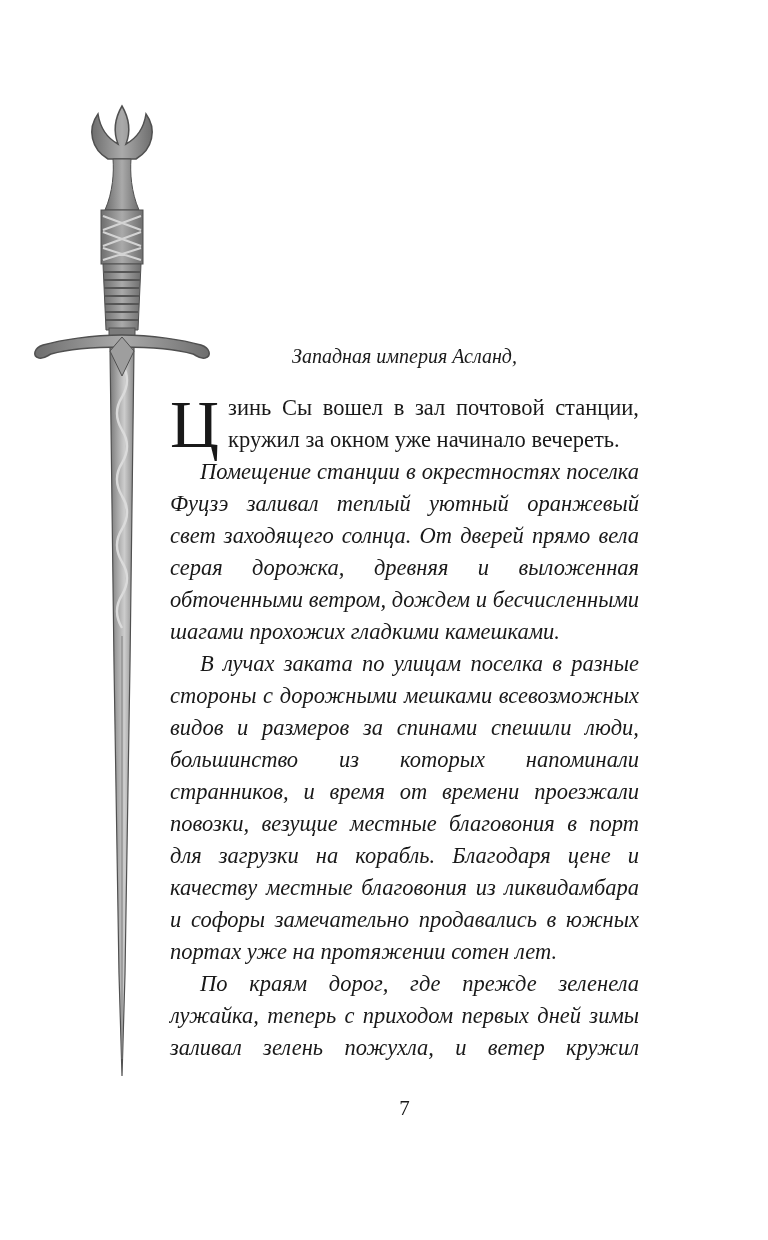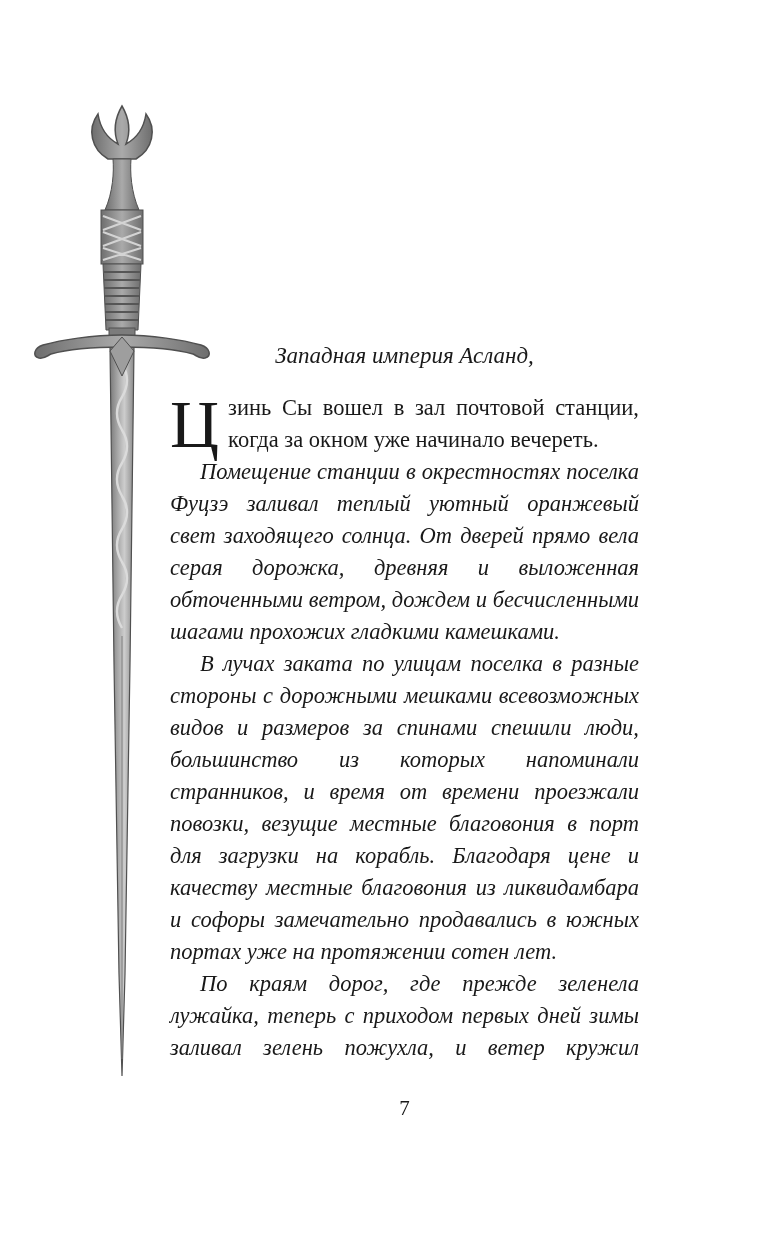--- a/index.html
+++ b/index.html
@@ -25,21 +25,21 @@
 
   
   .text-col {
     position: absolute;
     left: 170px;
     top: 336px;
     width: 469px;
   }
   .heading {
     font-style: italic;
-    font-size: 23px;
+    font-size: 20px;
     line-height: 40px;
     text-align: center;
     margin-bottom: 16px;
   }
   p.body {
     margin: 0;
     font-size: 22.5px;
     line-height: 32px;
     text-align: justify;
   }
@@ -101,21 +101,21 @@
       <path d="M95 231 C65 231 34 236 16 241 C7 244 5 252 12 254 C17 255 20 252 24 250 C45 244 70 243 95 243 C120 243 145 244 166 250 C170 252 173 255 178 254 C185 252 183 244 174 241 C156 236 125 231 95 231 Z" fill="url(#gripGrad)" stroke="#505050" stroke-width="1.5" stroke-linejoin="round"></path>
       <path d="M95 233 L107 247 L95 272 L83 247 Z" fill="#9e9e9e" stroke="#505050" stroke-width="1"></path>
     </svg>
   </div>
 
   <div class="text-col">
     <div class="heading">
       <div>Западная империя Асланд,</div>
     </div>
 
-    <p class="body"><span class="dropcap">Ц</span><span>зинь Сы вошел в зал почтовой станции, когда за окном уже начинало вечереть.</span></p>
+    <p class="body"><span class="dropcap">Ц</span><span>зинь Сы вошел в зал почтовой станции, кружил за окном уже начинало вечереть.</span></p>
 
     <p class="body indent">Помещение станции в окрестностях поселка Фуцзэ заливал теплый уютный оранжевый свет заходящего солнца. От дверей прямо вела серая дорожка, древняя и выложенная обточенными ветром, дождем и бесчисленными шагами прохожих гладкими камешками.</p>
 
     <p class="body indent">В лучах заката по улицам поселка в разные стороны с дорожными мешками всевозможных видов и размеров за спинами спешили люди, большинство из которых напоминали странников, и время от времени проезжали повозки, везущие местные благовония в порт для загрузки на корабль. Благодаря цене и качеству местные благовония из ликвидамбара и софоры замечательно продавались в южных портах уже на протяжении сотен лет.</p>
 
     <p class="body indent last-justify">По краям дорог, где прежде зеленела лужайка, теперь с приходом первых дней зимы заливал зелень пожухла, и ветер кружил</p>
   </div>
 
   <div class="pagenum">7</div>
 </div>

